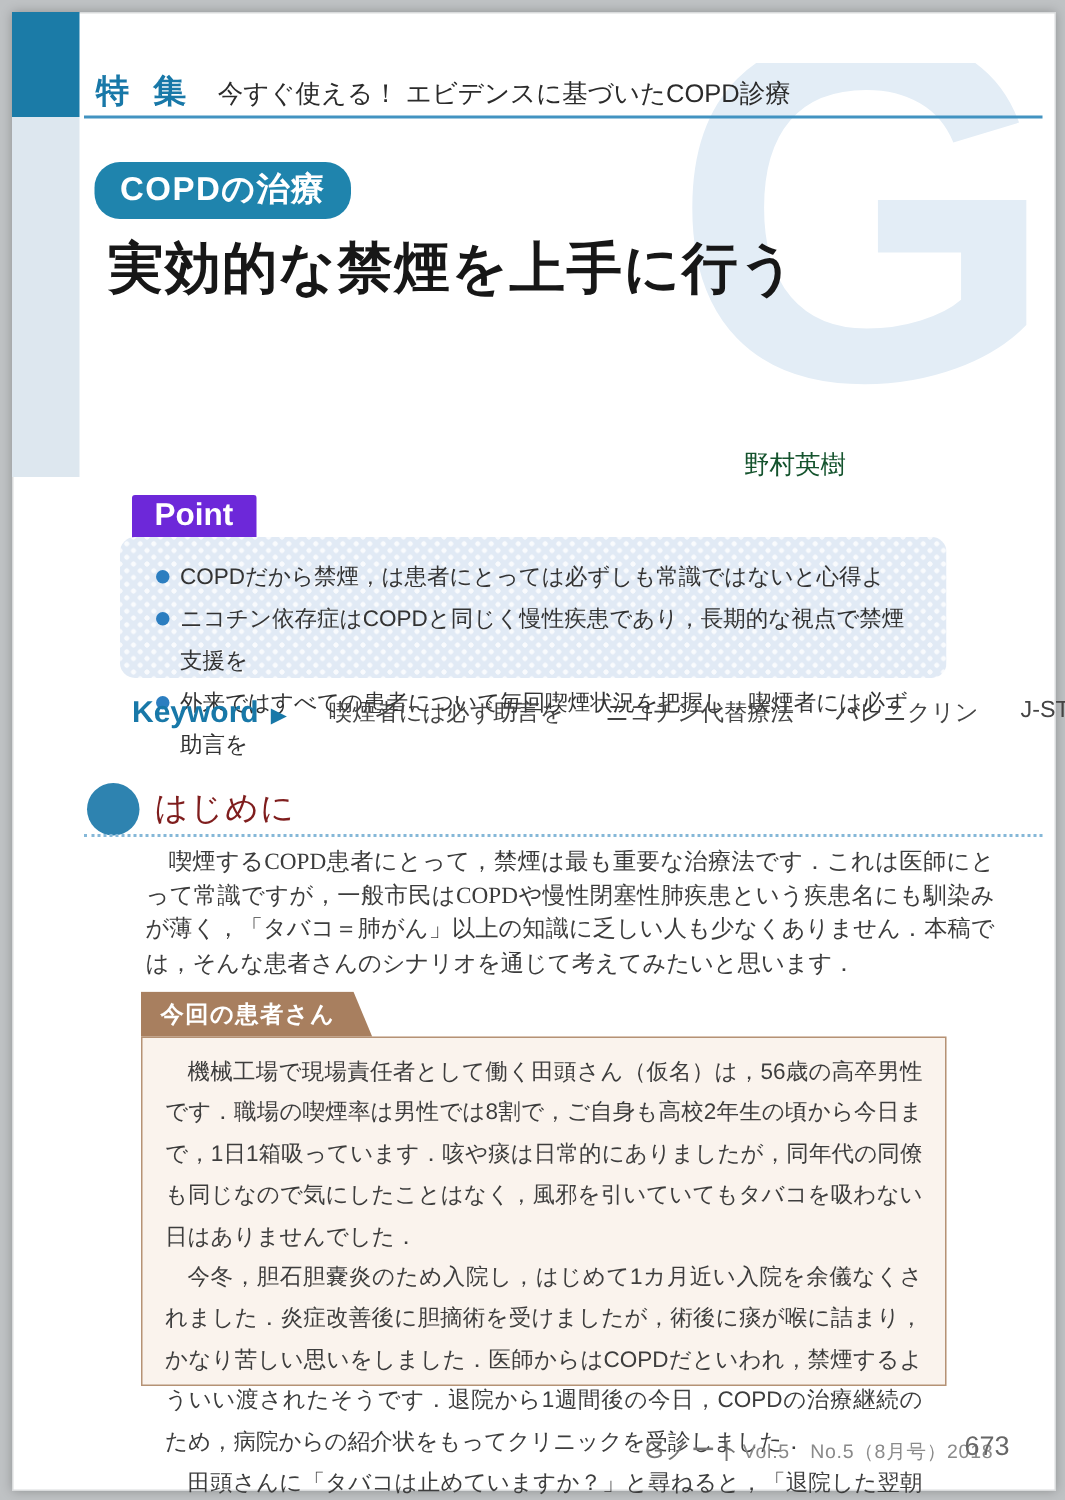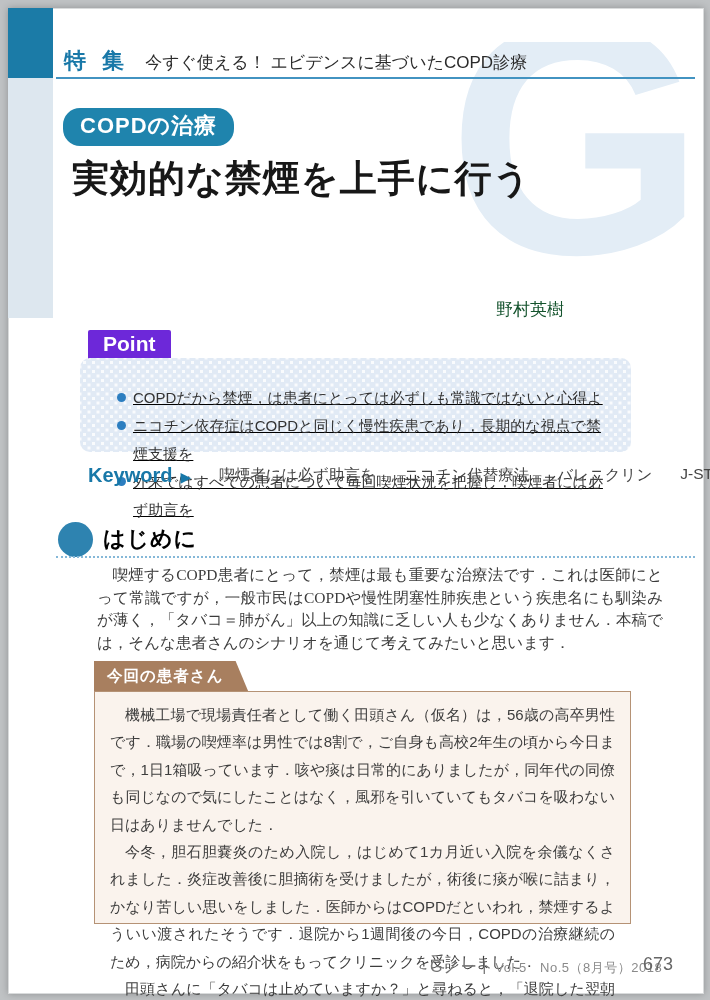--- a/index.html
+++ b/index.html
@@ -55,38 +55,38 @@
   .point-box{
     position:absolute;left:80px;top:358px;width:551px;height:94px;
     border-radius:10px;
     background-color:#e1eaf5;
     background-image:
       radial-gradient(circle, rgba(255,255,255,.8) 1.5px, transparent 1.9px),
       radial-gradient(circle, rgba(255,255,255,.8) 1.5px, transparent 1.9px);
     background-size:9px 9px;
     background-position:0 0,4.5px 4.5px;
   }
-  .point-box ul{margin:13px;padding:13px 14px 0 24px;list-style:none;text-decoration:underline;}
+  .point-box ul{margin:0;padding:13px 14px 0 24px;list-style:none;}
   .point-box li{
     font-size:15px;color:#333;line-height:28px;position:relative;padding-left:16px;
   }
   .point-box li .bullet{
     position:absolute;left:0;top:9px;width:9px;height:9px;border-radius:50%;background:#2c7ec0;
   }
 
   
   .keyword-row{position:absolute;left:88px;top:464px;display:flex;align-items:center;}
   .keyword-label{font-size:20px;font-weight:bold;color:#1878a8;}
   .keyword-arrow{font-size:14px;color:#1878a8;margin:2px 0 0 8px;}
   .keyword-list{display:flex;margin-left:28px;}
   .keyword-item{font-size:15.5px;color:#444;margin-right:28px;white-space:nowrap;}
 
   
   .section-circle{position:absolute;left:58px;top:522px;width:35px;height:35px;border-radius:50%;background:#2e83b0;}
-  .section-heading{position:absolute;left:103px;top:524px;font-size:22px;font-weight:bold;color:#000000;letter-spacing:1px;}
+  .section-heading{position:absolute;left:103px;top:524px;font-size:22px;font-weight:normal;color:#7f1d1d;letter-spacing:1px;}
   .section-rule{position:absolute;left:56px;top:556px;width:639px;border-bottom:2px dotted #85b8d8;}
 
   
   .intro-text{
     position:absolute;left:97px;top:564px;width:566px;
     font-size:15.5px;line-height:22.6px;color:#3c3c3c;
     text-align:justify;text-indent:1em;margin:0;
     font-family:"Liberation Serif","DejaVu Serif",serif;
   }
 

